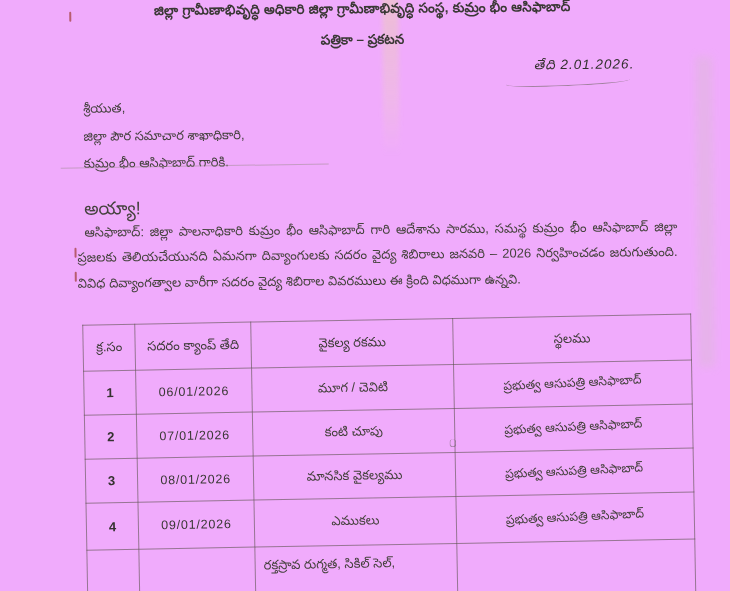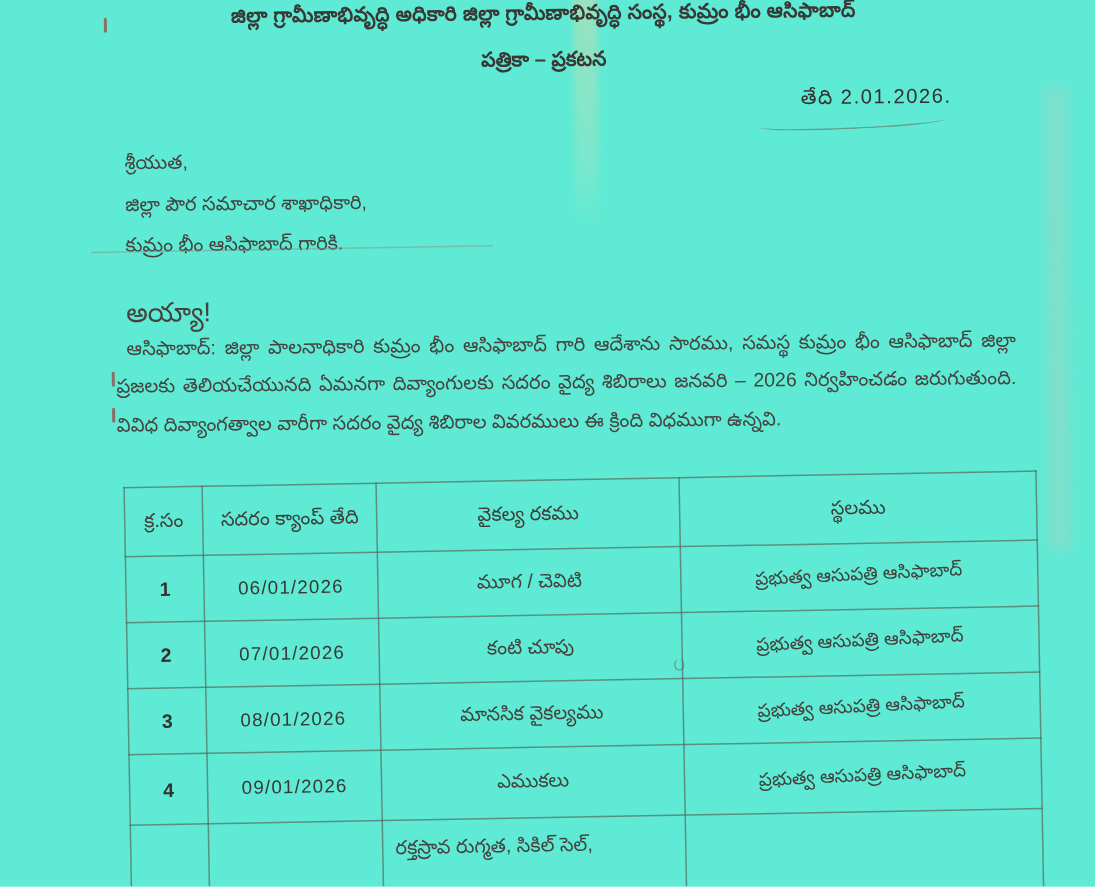--- a/index.html
+++ b/index.html
@@ -3,34 +3,34 @@
 <meta charset="utf-8">
 <style>
   html,body{margin:0;padding:0;}
   body{
     width:730px;height:591px;overflow:hidden;
     background:#f6f4ef;
     font-family:"Liberation Sans","DejaVu Sans",sans-serif;
   }
   .page{
     position:relative;width:730px;height:591px;overflow:hidden;
-    background:#5eead4;color:#3d3b38;
+    background:#f0abfc;color:#3d3b38;
   }
   .doc{
     position:absolute;left:-20px;top:-20px;width:770px;height:645px;
     transform:rotate(-0.55deg);transform-origin:385px 320px;
   }
   .abs{position:absolute;}
   
   .hline1{left:20px;top:21px;width:730px;text-align:center;
     font-size:13.5px;font-weight:600;letter-spacing:.2px;color:#3a3835;}
   .hline2{left:20px;top:52px;width:730px;text-align:center;
     font-size:13.5px;font-weight:600;color:#3a3835;}
   
-  .dateline{left:556px;top:79px;font-size:13.5px;letter-spacing:1px;color:#33312e;}
+  .dateline{left:556px;top:79px;font-size:13.5px;letter-spacing:1px;color:#33312e;font-style:italic;}
   .date-underline{left:528px;top:100px;width:124px;height:7px;
     border-bottom:1.5px solid rgba(110,104,96,.6);border-radius:50%;
     transform:rotate(-2deg);}
   
   .addressee{left:105px;top:112px;font-size:13px;line-height:27.5px;color:#45423e;}
   .addr-underline{left:82px;top:184px;width:268px;height:1px;
     background:rgba(145,138,126,.45);transform:rotate(-.4deg);}
   
   .greeting{left:105px;top:216px;font-size:18px;color:#45423e;}
   .bodypar{left:98px;top:237px;width:600px;font-size:13px;line-height:25.4px;

